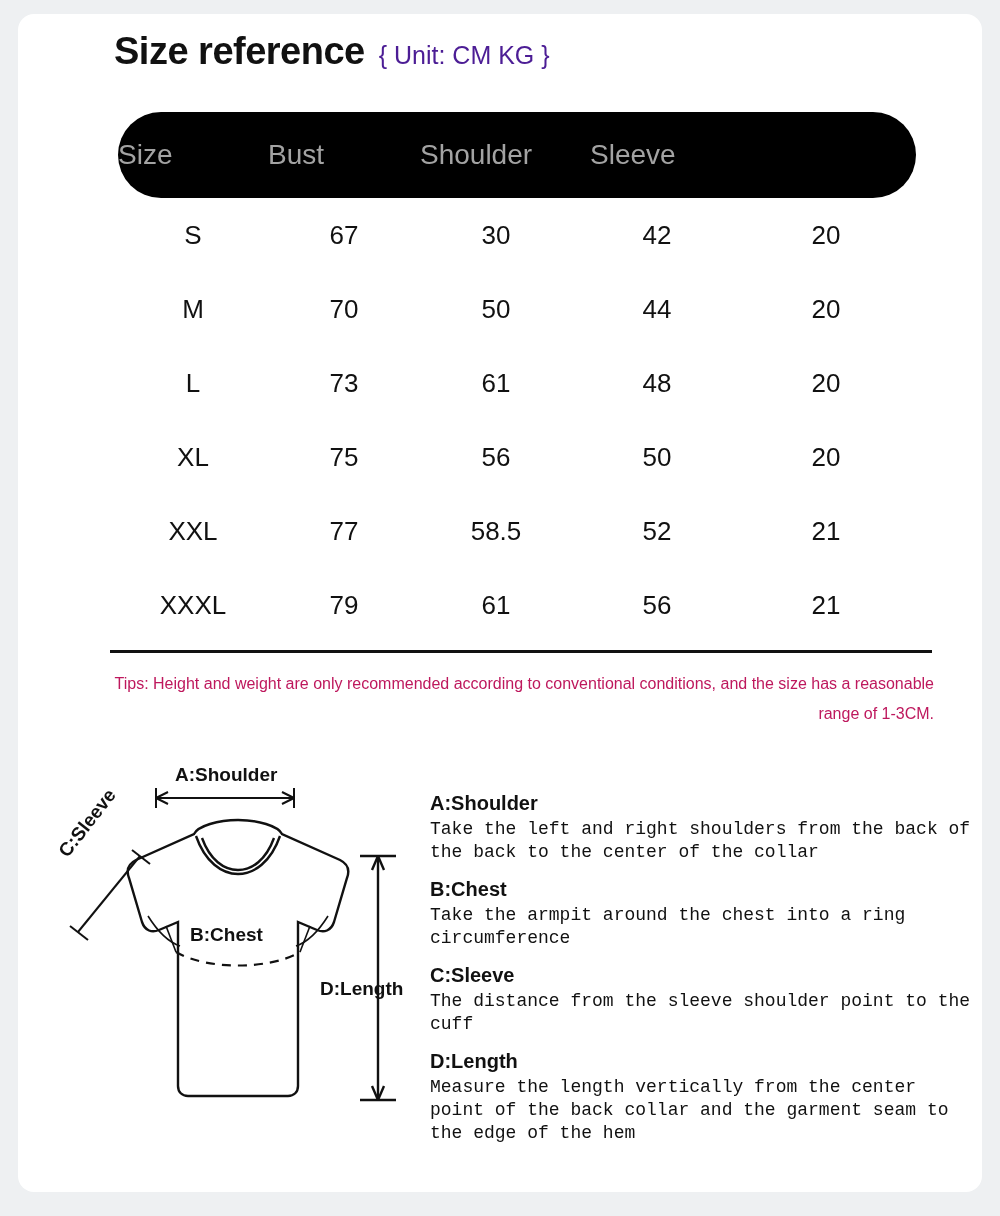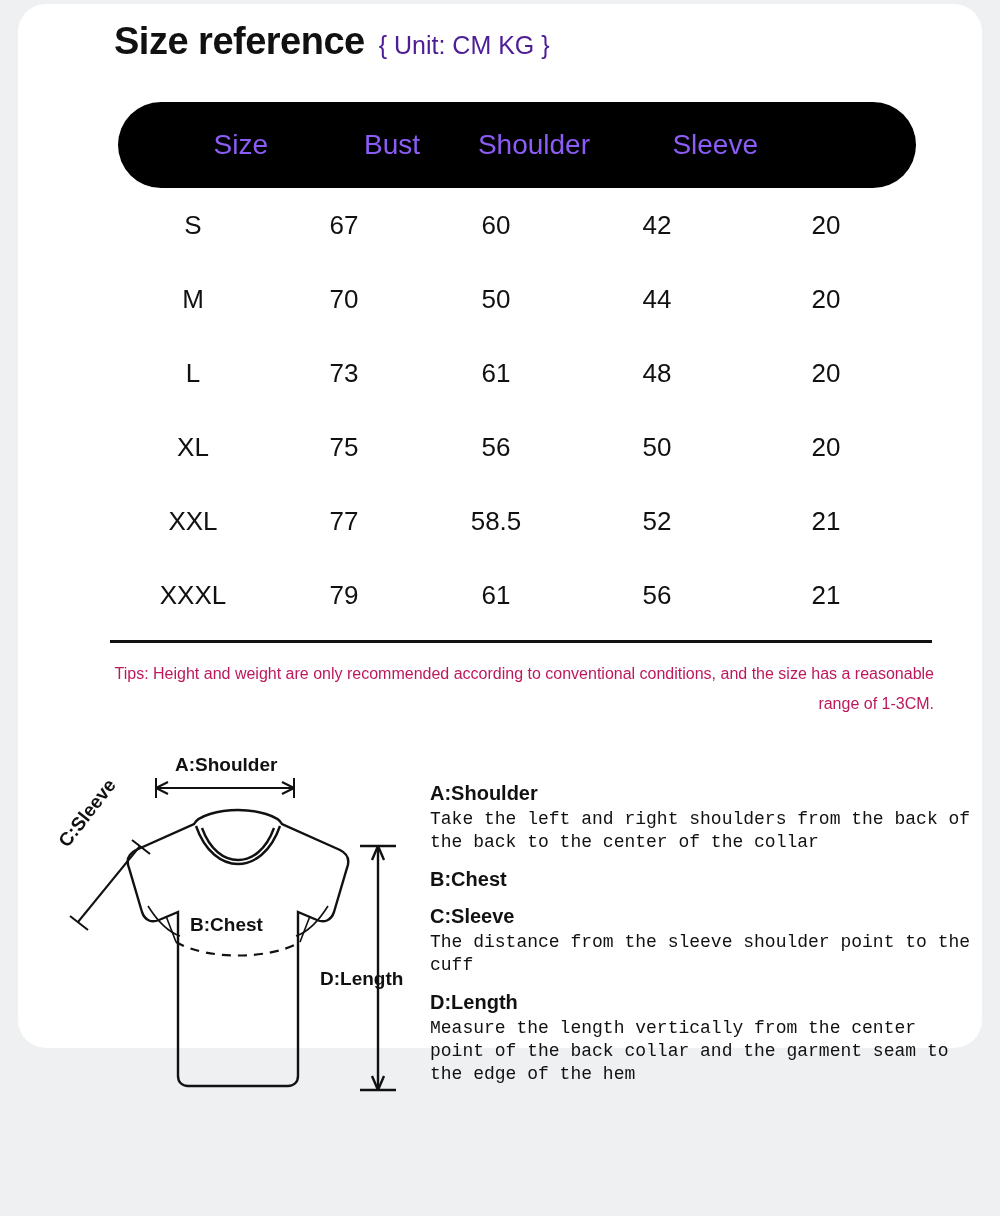--- a/index.html
+++ b/index.html
@@ -11,25 +11,25 @@
   #page {
     position: relative;
     width: 1000px;
     height: 1216px;
     background: #eef0f2;
     overflow: hidden;
   }
   .card {
     position: absolute;
     left: 18px;
-    top: 4px;
+    top: 14px;
     width: 964px;
-    height: 1044px;
+    height: 1178px;
     background: #ffffff;
-    border-radius: 28px;
+    border-radius: 16px;
   }
 
   
   .title-row {
     position: absolute;
     left: 96px;
     top: 16px;
     display: flex;
     align-items: baseline;
   }
@@ -53,23 +53,23 @@
     width: 798px;
   }
   .head-pill {
     background: #000000;
     border-radius: 46px;
     height: 86px;
     display: flex;
     align-items: center;
   }
   .head-pill .cell {
-    color: #8b5cf6;
+    color: #a3a3a3;
     font-size: 28px;
-    text-align: right;
+    text-align: left;
   }
   .row {
     height: 74px;
     display: flex;
     align-items: center;
   }
   .row .cell {
     color: #111;
     font-size: 26px;
     text-align: center;
@@ -161,21 +161,21 @@
       <div class="head-pill">
         <div class="cell c0">Size</div>
         <div class="cell c2">Bust</div>
         <div class="cell c3">Shoulder</div>
         <div class="cell c4">Sleeve</div>
       </div>
 
       <div class="row">
         <div class="cell c0">S</div>
         <div class="cell c1">67</div>
-        <div class="cell c2">60</div>
+        <div class="cell c2">30</div>
         <div class="cell c3">42</div>
         <div class="cell c4">20</div>
       </div>
 
       <div class="row">
         <div class="cell c0">M</div>
         <div class="cell c1">70</div>
         <div class="cell c2">50</div>
         <div class="cell c3">44</div>
         <div class="cell c4">20</div>
@@ -278,20 +278,21 @@
       <div class="lbl lbl-chest">B:Chest</div>
       <div class="lbl lbl-sleeve">C:Sleeve</div>
       <div class="lbl lbl-length">D:Length</div>
     </div>
 
     <div class="defs">
       <div class="def-term">A:Shoulder</div>
       <div class="def-desc">Take the left and right shoulders from the back of the back to the center of the collar</div>
 
       <div class="def-term">B:Chest</div>
+      <div class="def-desc">Take the armpit around the chest into a ring circumference</div>
 
       <div class="def-term">C:Sleeve</div>
       <div class="def-desc">The distance from the sleeve shoulder point to the cuff</div>
 
       <div class="def-term">D:Length</div>
       <div class="def-desc">Measure the length vertically from the center point of the back collar and the garment seam to the edge of the hem</div>
     </div>
 
   </div>
 </div>

